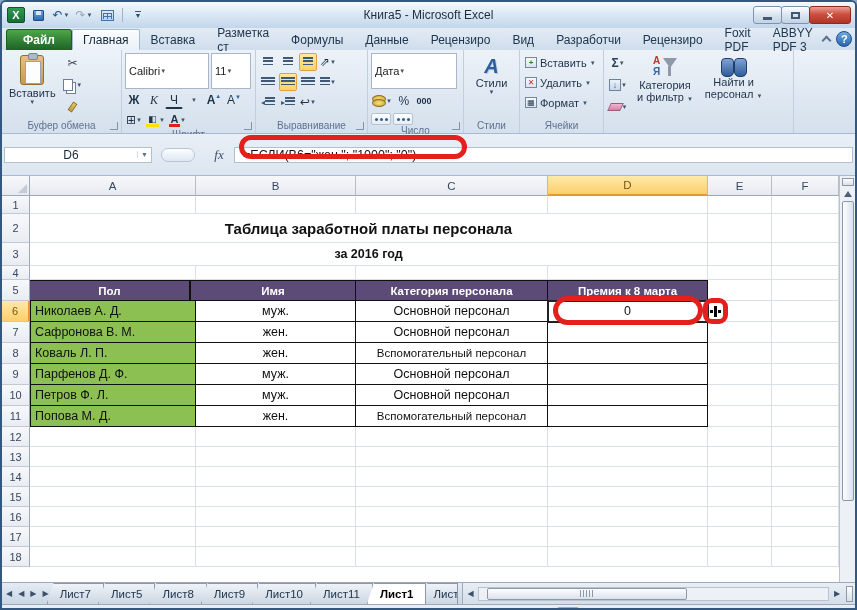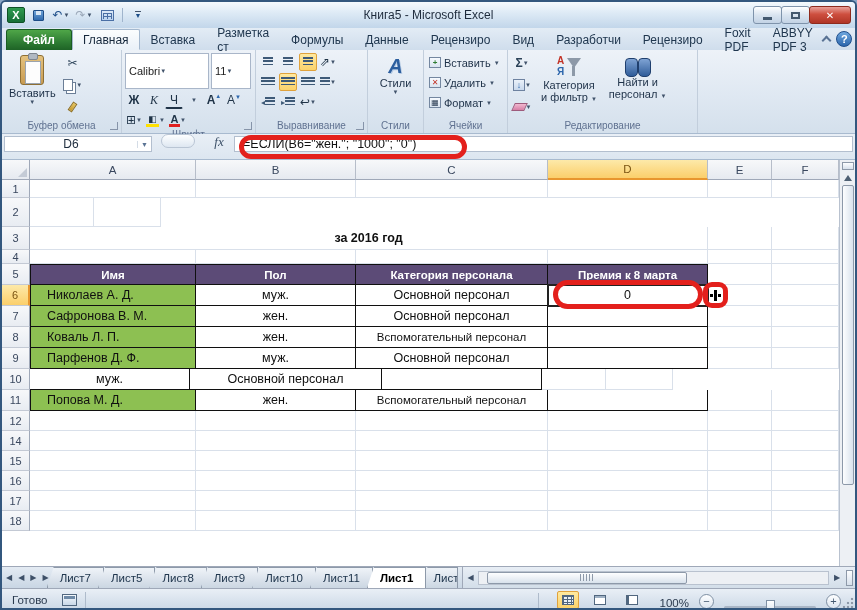--- a/index.html
+++ b/index.html
@@ -83,21 +83,21 @@
   .sortico { position:relative; width:24px; height:24px; font-size:10px; font-weight:bold; line-height:10px; }
   .sortico .a { color:#C23327; position:absolute; left:0; top:1px; }
   .sortico .z { color:#2C66AC; position:absolute; left:0; top:12px; }
   .funnel { position:absolute; right:0; top:3px; width:0; height:0; border-left:7px solid transparent; border-right:7px solid transparent; border-top:10px solid #8D99A8; }
   .funnel:after { content:""; position:absolute; left:-1.5px; top:-2px; width:3px; height:10px; background:#8D99A8; }
   .binoc { position:relative; width:26px; height:18px; margin-top:3px; }
   .binoc:before, .binoc:after { content:""; position:absolute; top:0; width:11px; height:17px; border-radius:4px 4px 5px 5px; background:linear-gradient(#7FA3D4,#2F5C99); border:1px solid #1F3F6E; }
   .binoc:before { left:0; } .binoc:after { right:0; }
 
   
-  .fbar { height:26px; background:linear-gradient(#E9EFF6,#DCE6F0); border-bottom:1px solid #A8BACF; display:flex; align-items:flex-start; position:relative; }
+  .fbar { height:42px; background:linear-gradient(#E9EFF6,#DCE6F0); border-bottom:1px solid #A8BACF; display:flex; align-items:center; position:relative; }
   .namebox { width:148px; background:#fff; border:1px solid #B3BfCF; margin:2px 0 2px 2px; display:flex; align-items:center; font-size:12px; color:#1B2A3C; }
   .namebox .val { flex:1; text-align:center; }
   .namebox .dd { width:14px; color:#5A7394; font-size:7px; text-align:center; border-left:1px solid #D4DCE6; }
   .fdivider { width:52px; display:flex; align-items:center; justify-content:center; }
   .fdivider .pill { width:34px; height:14px; background:linear-gradient(#FDFEFF,#DEE7F1); border:1px solid #B9C5D4; border-radius:7px; }
   .fxbtn { width:30px; display:flex; align-items:center; justify-content:center; font-size:13px; font-style:italic; font-family:"Liberation Serif",serif; color:#3C5068; }
   .finput { flex:1; background:#fff; border:1px solid #B3BFCF; margin:2px 2px 2px 0; display:flex; align-items:center; font-size:12.5px; color:#111; padding-left:8px; }
 
   
   .gridwrap { position:relative; height:406px; background:#fff; overflow:hidden; }
@@ -113,21 +113,21 @@
         font-size:11px; color:#39475E; display:flex; align-items:center; justify-content:center; }
   .rh.sel { background:linear-gradient(#FDE9A9,#FBCF6B); color:#7A5413; border-right:2px solid #E8962E; }
   .c { border-right:1px solid #D9E0EA; border-bottom:1px solid #D9E0EA; }
   .title1 { font-weight:bold; font-size:15px; color:#111; display:flex; align-items:center; justify-content:center; border-right:1px solid #D9E0EA; border-bottom:1px solid #D9E0EA;}
   .title2 { font-weight:bold; font-size:12.5px; color:#111; display:flex; align-items:center; justify-content:center; border-right:1px solid #D9E0EA; border-bottom:1px solid #D9E0EA;}
   .th { background:#5C4B77; color:#fff; font-weight:bold; font-size:11.5px; display:flex; align-items:center; justify-content:center;
         border:1px solid #101010; border-left:none; }
   .th.first { border-left:1px solid #101010; }
   .td { font-size:12.5px; color:#101010; display:flex; align-items:center; justify-content:center;
         border-right:1px solid #101010; border-bottom:1px solid #101010; background:#fff; }
-  .td.name { background:#8DC052; justify-content:flex-start; padding-left:16px; border-left:1px solid #101010; }
+  .td.name { background:#8DC052; justify-content:flex-start; padding-left:4px; border-left:1px solid #101010; }
   
   .vscroll { position:absolute; right:0; top:0; bottom:0; width:16px; background:#EDF0F4; border-left:1px solid #B9C2CF; display:flex; flex-direction:column; align-items:center; }
   .vsplit { width:12px; height:8px; margin:2px 0; background:linear-gradient(#FDFEFF,#D7E0EB); border:1px solid #8D99A9; }
   .varrow { width:0; height:0; border-left:4px solid transparent; border-right:4px solid transparent; border-bottom:6px solid #4E6073; margin:3px 0 4px; }
   .vthumb { width:12px; flex:0 0 300px; background:linear-gradient(to right,#FDFEFF,#D9E2EC); border:1px solid #8D99A9; border-radius:2px; }
   
   .ov { position:absolute; pointer-events:none; }
   .selborder { border:2px solid #222; background:transparent; }
   .redring { border:5px solid #E3201C; border-radius:16px; }
   .redboxsm { border:5px solid #E3201C; border-radius:9px; }
@@ -339,20 +339,42 @@
               <span style="font-size:8px;color:#3E5A78">▸</span>
               <span class="lines short"></span>
             </div>
           <div class="togglebtn">↩<span class="dd6">▼</span></div>
         </div>
       </div>
       <div class="rg-label">Выравнивание</div>
       <div class="launcher"></div>
     </div>
 
+    <div class="rgroup" style="width:96px">
+      <div class="rg-body" style="flex-direction:column; gap:3px;">
+        <div class="combo" style="width:86px">
+            <span>Дата</span>
+            <span class="dd6">▼</span>
+          </div>
+        <div class="fontrow" style="align-items:center">
+          <div class="togglebtn">
+              <span class="coin"></span>
+              <span class="dd6">▼</span>
+            </div>
+          <div class="togglebtn">%</div>
+          <div class="togglebtn" style="font-size:9px;font-weight:bold">000</div>
+        </div>
+        <div class="fontrow">
+          <div class="decbtn"></div>
+          <div class="decbtn"></div>
+        </div>
+      </div>
+      <div class="rg-label">Число</div>
+      <div class="launcher"></div>
+    </div>
 
     <div class="rgroup" style="width:56px">
       <div class="rg-body" style="justify-content:center;">
         <div class="bigbtn">
           <div class="styles-A">А</div>
           <div class="cap">Стили</div>
             <div class="dd6">▼</div>
         </div>
       </div>
       <div class="rg-label">Стили</div>
@@ -401,21 +423,20 @@
               <span class="z">Я</span>
               <span class="funnel"></span>
             </div>
           <div class="cap"><span>Категория</span><br><span>и фильтр</span> <span class="dd6">▼</span></div>
         </div>
         <div class="bigbtn">
           <div class="binoc"></div>
           <div class="cap"><span>Найти и</span><br><span>персонал</span> <span class="dd6">▼</span></div>
         </div>
       </div>
-      <div class="rg-label">Редактирование</div>
     </div>
 
     <div style="flex:1"></div>
   </div>
 
   <div class="fbar">
     <div class="namebox">
       <span class="val">D6</span>
         <span class="dd">▼</span>
     </div>
@@ -445,20 +466,21 @@
         <div class="c wA"></div>
           <div class="c wB"></div>
         <div class="c wC"></div>
           <div class="c wD"></div>
         <div class="c wE"></div>
           <div class="c wF"></div>
       </div>
 
       <div class="grow" style="height:29px">
         <div class="rh">2</div>
+        <div class="title1 wMERGE">Таблица заработной платы персонала</div>
         <div class="c wE"></div>
           <div class="c wF"></div>
       </div>
 
       <div class="grow" style="height:23px">
         <div class="rh">3</div>
         <div class="title2 wMERGE">за 2016 год</div>
         <div class="c wE"></div>
           <div class="c wF"></div>
       </div>
@@ -468,22 +490,22 @@
         <div class="c wA"></div>
           <div class="c wB"></div>
         <div class="c wC"></div>
           <div class="c wD"></div>
         <div class="c wE"></div>
           <div class="c wF"></div>
       </div>
 
       <div class="grow" style="height:21px">
         <div class="rh">5</div>
+        <div class="th wB">Пол</div>
         <div class="th first wA">Имя</div>
-        <div class="th wB">Пол</div>
         <div class="th wC">Категория персонала</div>
         <div class="th wD">Премия к 8 марта</div>
         <div class="c wE"></div>
           <div class="c wF"></div>
       </div>
 
       <div class="grow" style="height:21px">
         <div class="rh sel">6</div>
         <div class="td name wA">Николаев А. Д.</div>
         <div class="td wB">муж.</div>
@@ -514,38 +536,48 @@
         <div class="rh">9</div>
         <div class="td name wA">Парфенов Д. Ф.</div>
         <div class="td wB">муж.</div>
         <div class="td wC">Основной персонал</div>
         <div class="td wD"></div>
         <div class="c wE"></div>
           <div class="c wF"></div>
       </div>
       <div class="grow" style="height:21px">
         <div class="rh">10</div>
+        <div class="td name wA">Петров Ф. Л.</div>
         <div class="td wB">муж.</div>
         <div class="td wC">Основной персонал</div>
         <div class="td wD"></div>
         <div class="c wE"></div>
           <div class="c wF"></div>
       </div>
       <div class="grow" style="height:21px">
         <div class="rh">11</div>
         <div class="td name wA">Попова М. Д.</div>
         <div class="td wB">жен.</div>
         <div class="td wC" style="font-size:11.5px">Вспомогательный персонал</div>
         <div class="td wD"></div>
         <div class="c wE"></div>
           <div class="c wF"></div>
       </div>
 
       <div class="grow" style="height:20px">
         <div class="rh">12</div>
+        <div class="c wA"></div>
+          <div class="c wB"></div>
+          <div class="c wC"></div>
+          <div class="c wD"></div>
+          <div class="c wE"></div>
+          <div class="c wF"></div>
+      </div>
+      <div class="grow" style="height:20px">
+        <div class="rh">13</div>
         <div class="c wA"></div>
           <div class="c wB"></div>
           <div class="c wC"></div>
           <div class="c wD"></div>
           <div class="c wE"></div>
           <div class="c wF"></div>
       </div>
       <div class="grow" style="height:20px">
         <div class="rh">14</div>
         <div class="c wA"></div>

